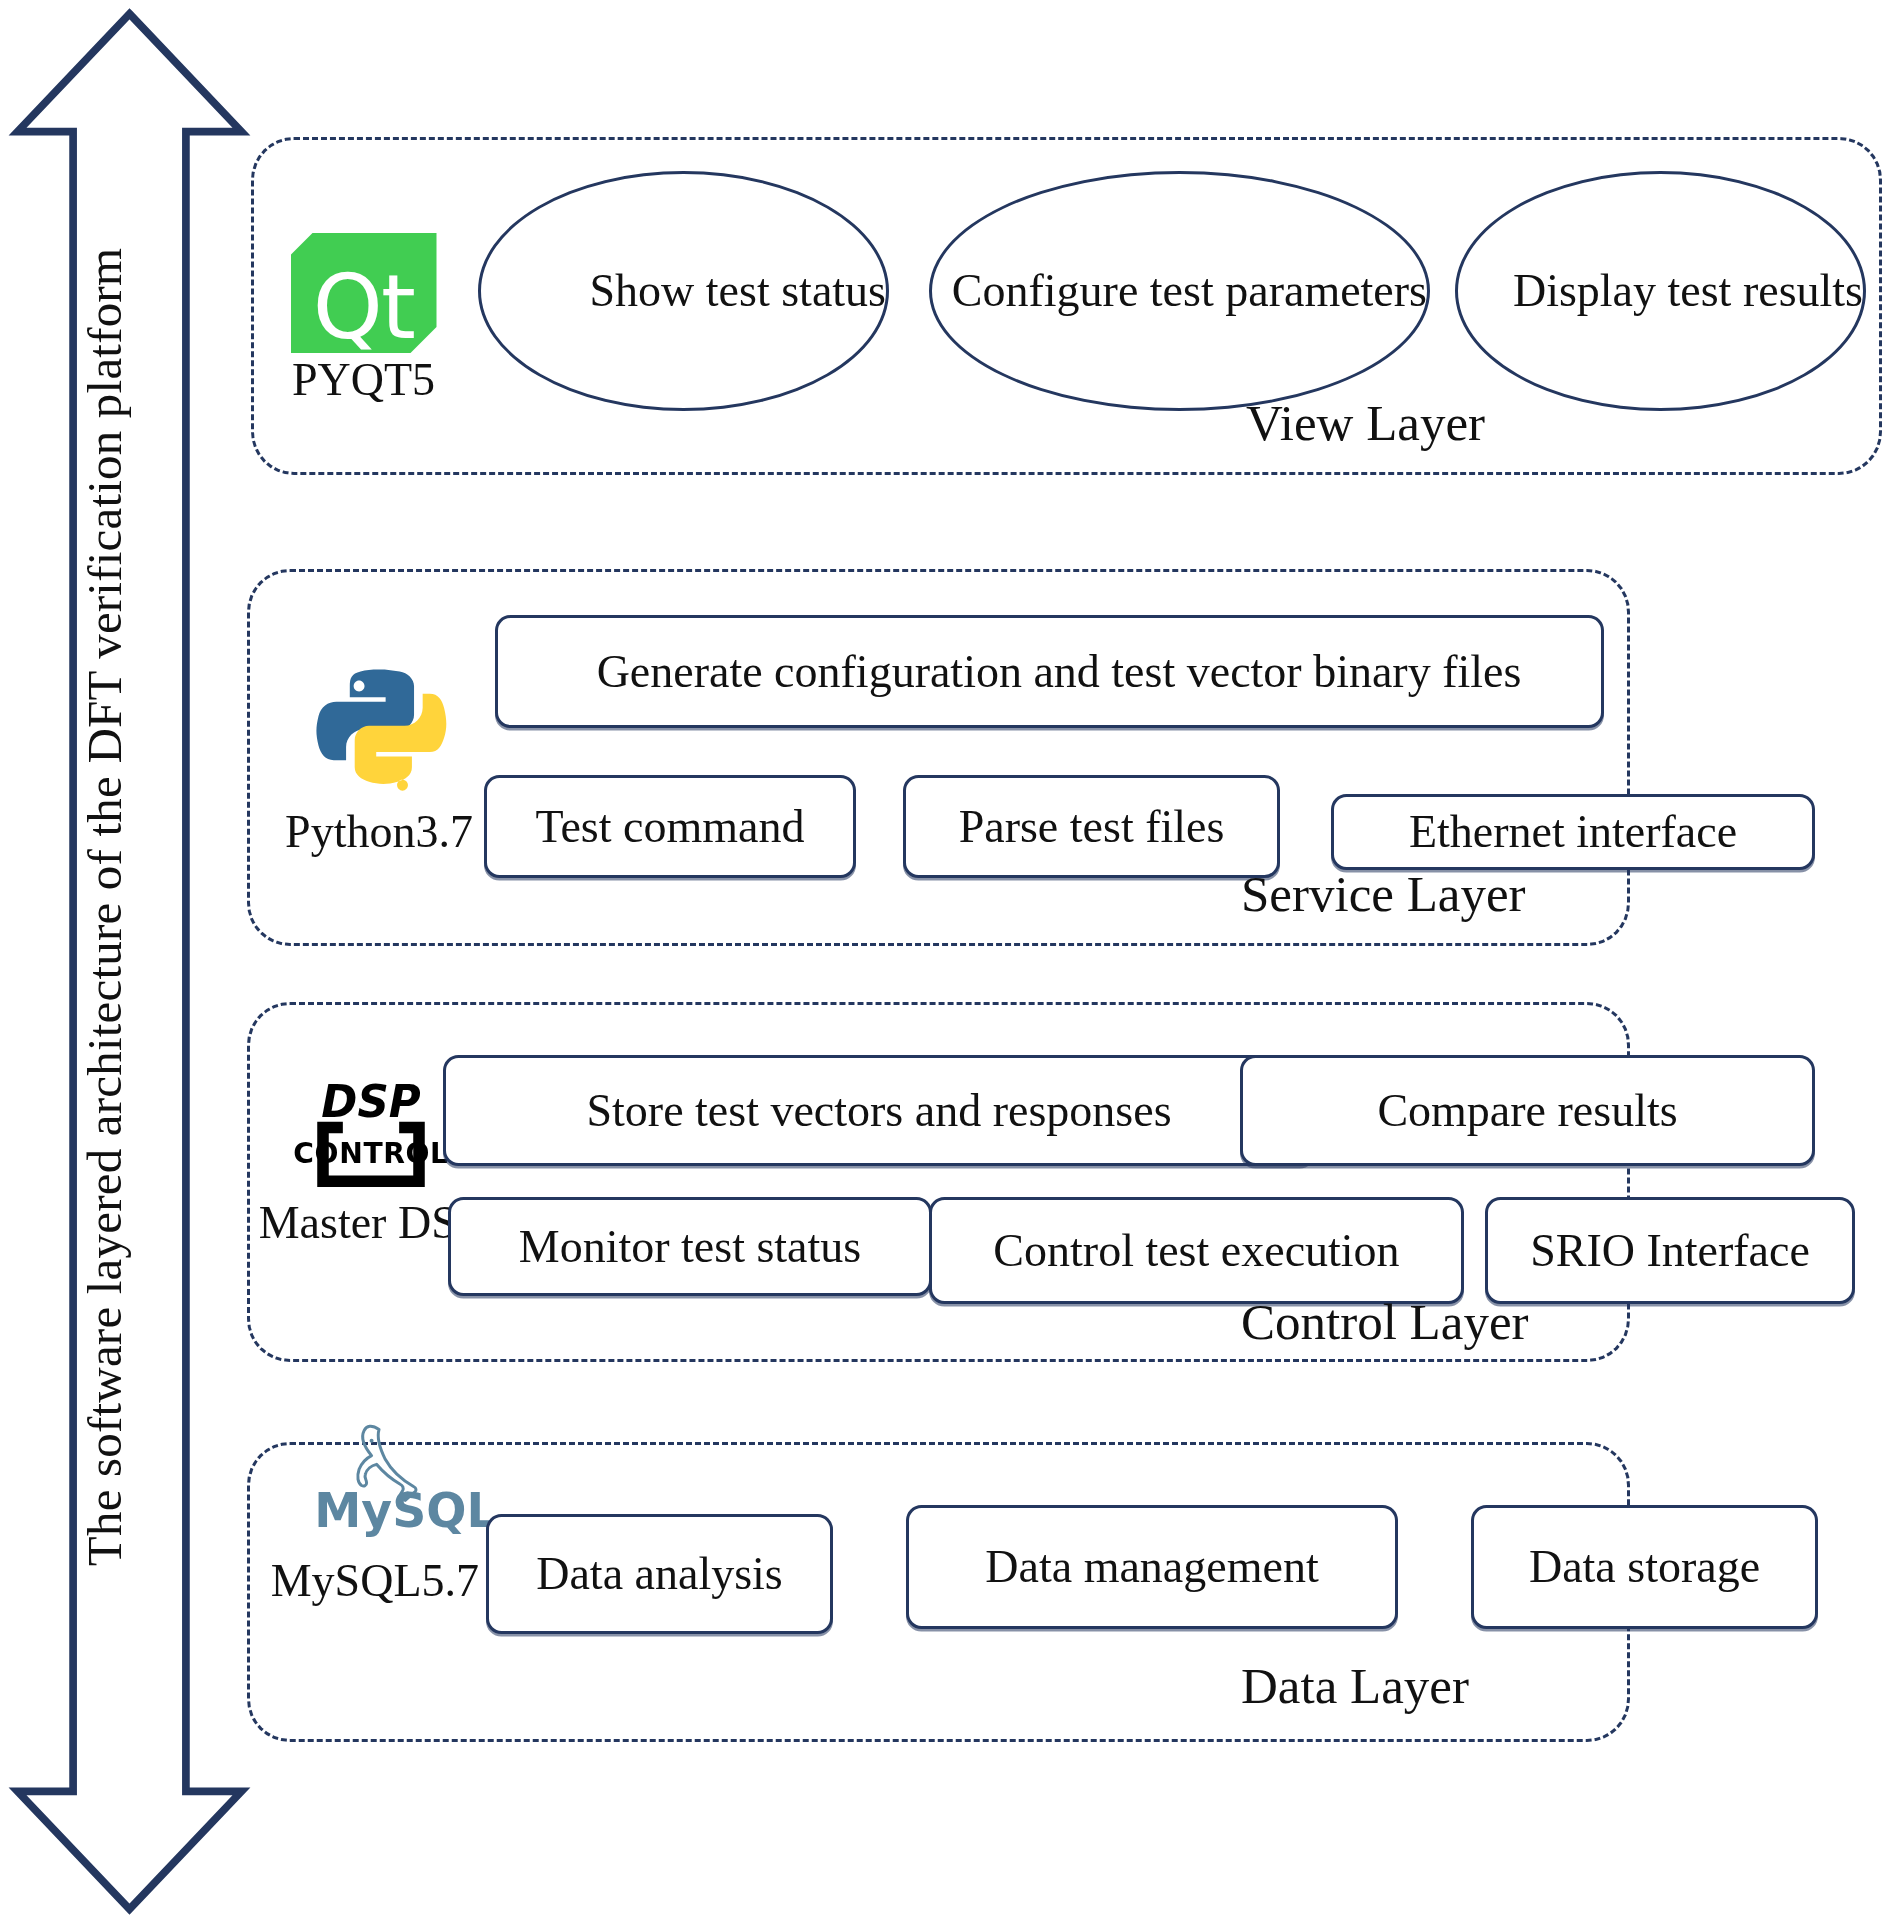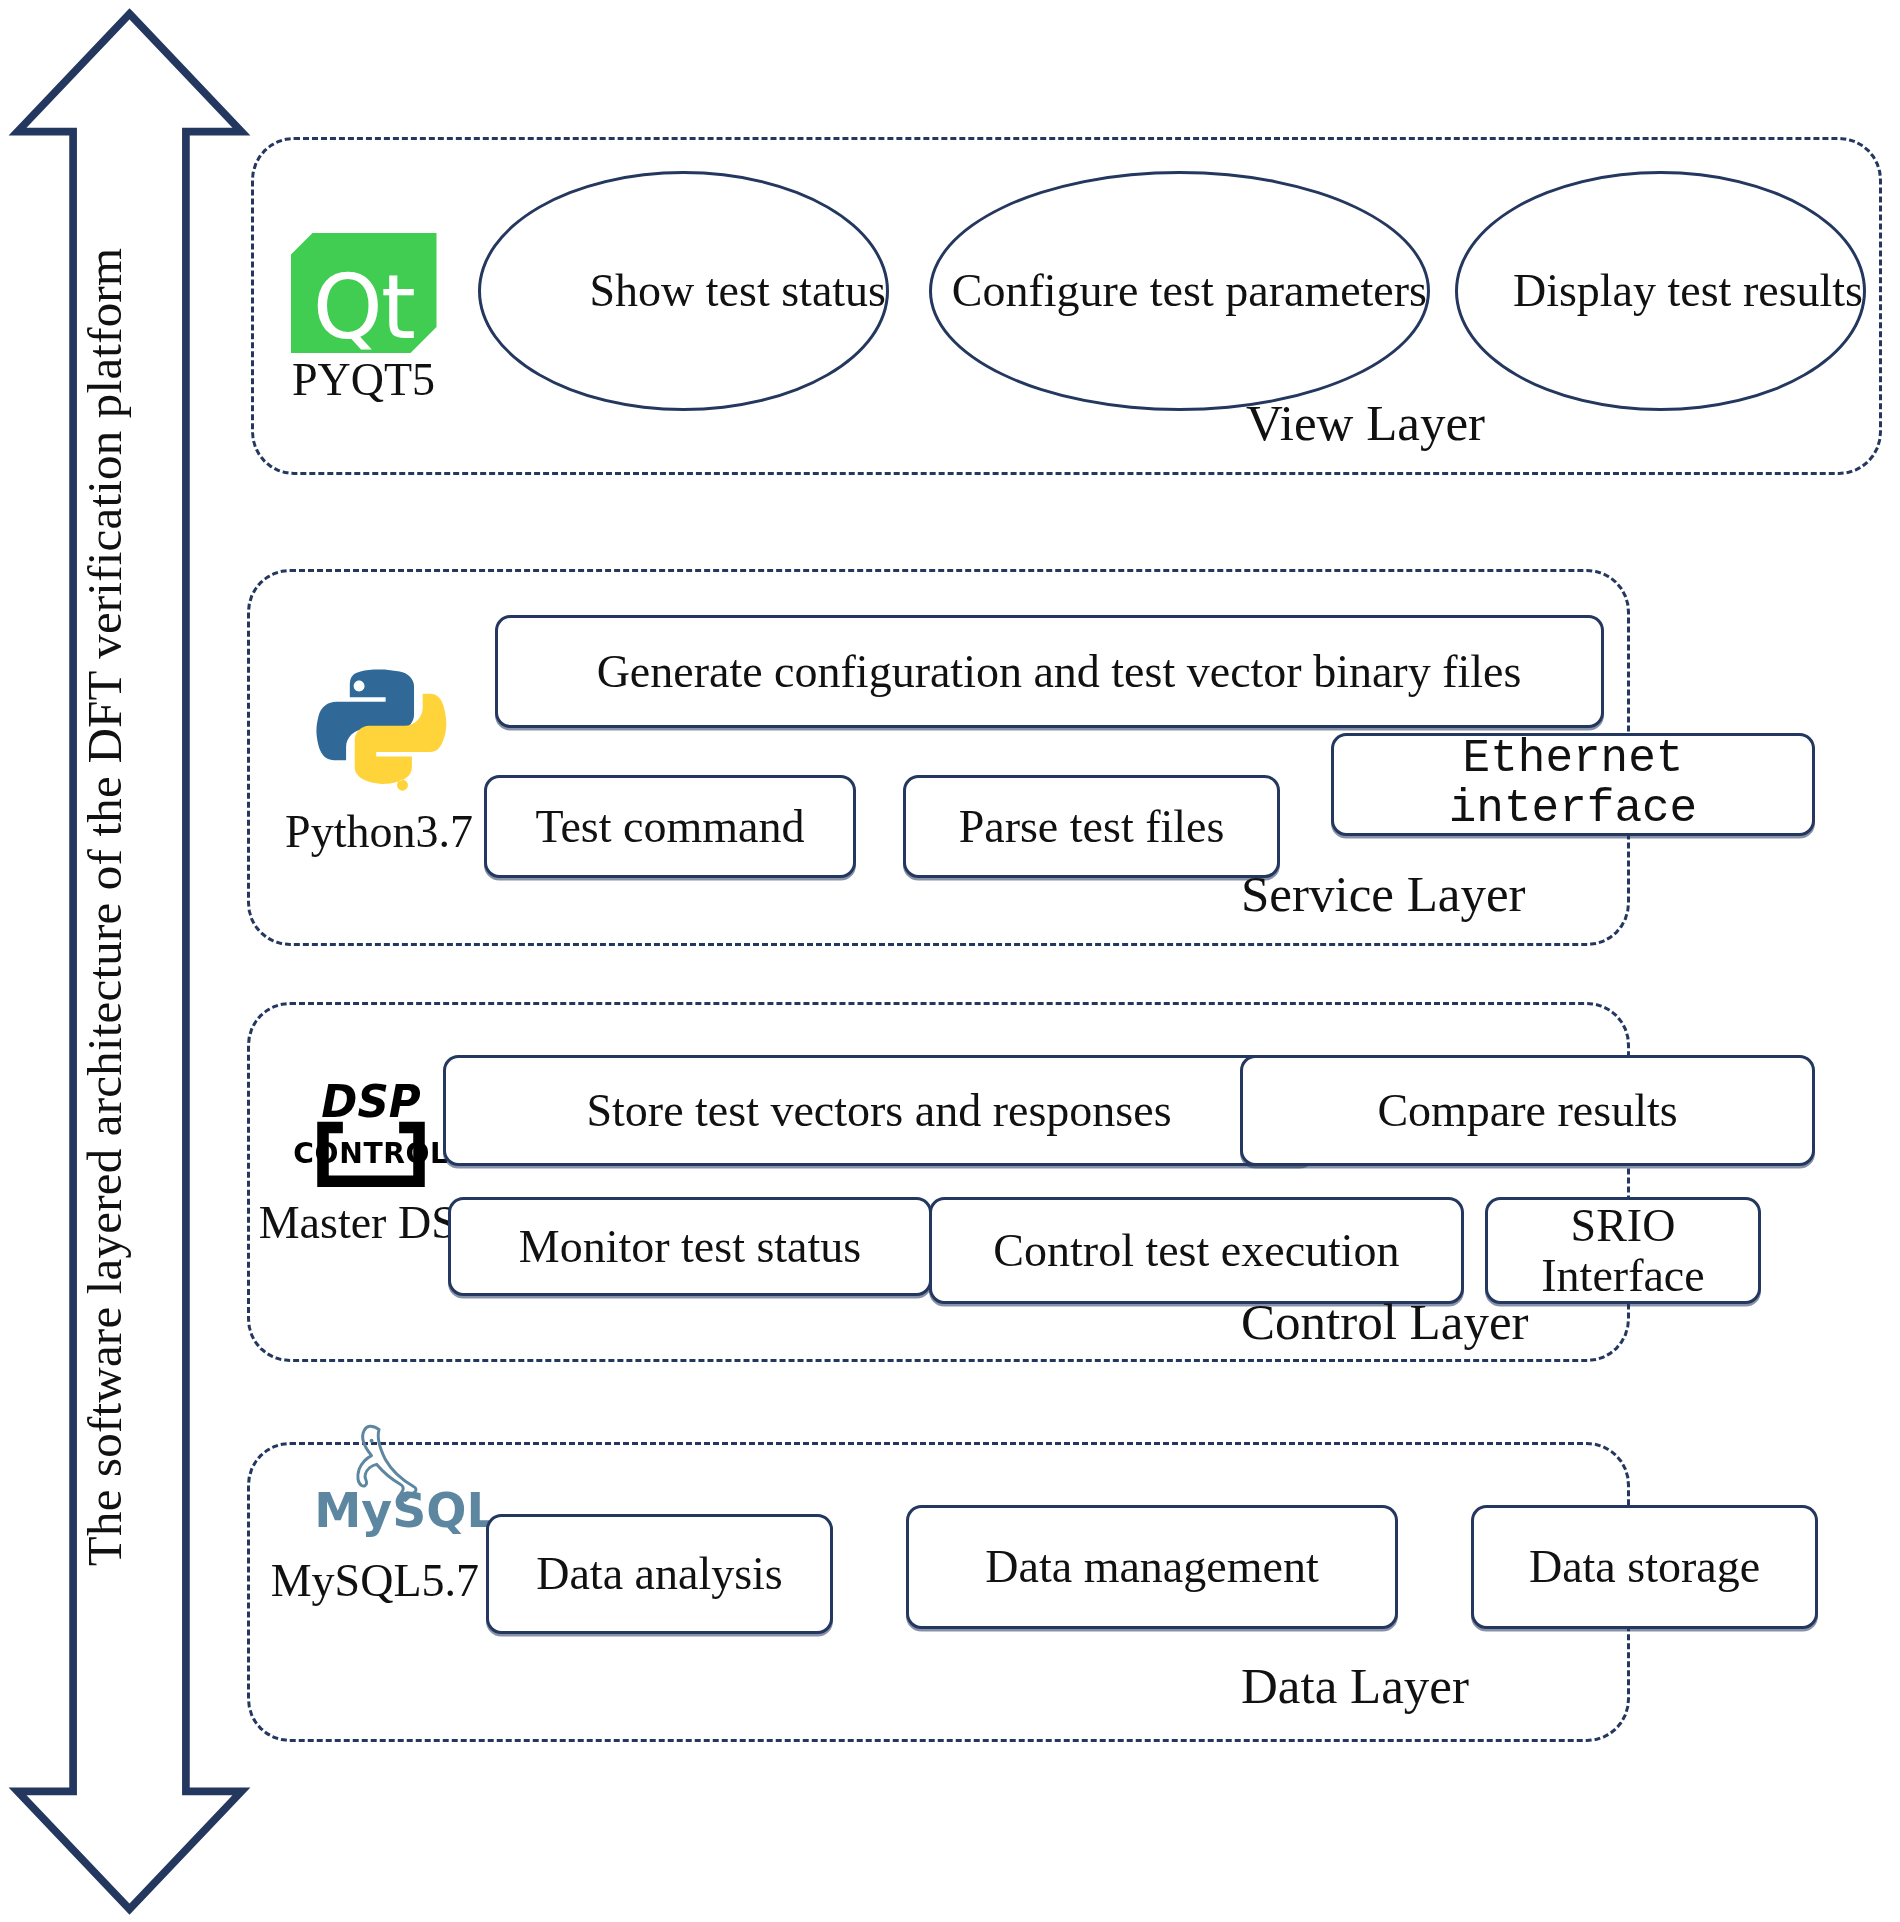--- a/index.html
+++ b/index.html
@@ -142,21 +142,21 @@
 
   <div class="node" style="left:495px;top:615px;width:1109px;height:113px;padding-left:31px;">
     <span>Generate configuration and test vector binary files</span>
   </div>
   <div class="node" style="left:484px;top:775px;width:372px;height:103px;">
     <span>Test command</span>
   </div>
   <div class="node" style="left:903px;top:775px;width:377px;height:103px;text-align:center;">
     <span>Parse test files</span>
   </div>
-  <div class="node" style="left:1331px;top:733px;width:484px;height:103px;font-family:Liberation Mono, monospace;">
+  <div class="node" style="left:1331px;top:794px;width:484px;height:76px;">
     <span>Ethernet interface</span>
   </div>
 
   <div class="layer-name" style="left:1241px;top:865px;">Service Layer</div>
 
   <div class="layer" style="left:247px;top:1002px;width:1383px;height:360px;"></div>
 
   <div class="logo-block" style="left:272px;top:1068px;width:197px;">
     <div class="dsp-mark">
       <svg viewBox="0 0 120 100" width="154" height="128" xmlns="http://www.w3.org/2000/svg" aria-hidden="true">
@@ -173,21 +173,21 @@
   </div>
   <div class="node" style="left:1240px;top:1055px;width:575px;height:111px;">
     <span>Compare results</span>
   </div>
   <div class="node" style="left:448px;top:1197px;width:484px;height:99px;">
     <span>Monitor test status</span>
   </div>
   <div class="node" style="left:929px;top:1197px;width:535px;height:107px;">
     <span>Control test execution</span>
   </div>
-  <div class="node" style="left:1485px;top:1197px;width:276px;height:107px;">
+  <div class="node" style="left:1485px;top:1197px;width:370px;height:107px;">
     <span>SRIO Interface</span>
   </div>
 
   <div class="layer-name" style="left:1241px;top:1293px;">Control Layer</div>
 
   <div class="layer" style="left:247px;top:1442px;width:1383px;height:300px;"></div>
 
   <div class="logo-block" style="left:265px;top:1417px;width:214px;align-items:flex-end;">
     <div class="sql-mark">
       <svg viewBox="0 0 140 110" width="180" height="137" xmlns="http://www.w3.org/2000/svg" aria-hidden="true">

